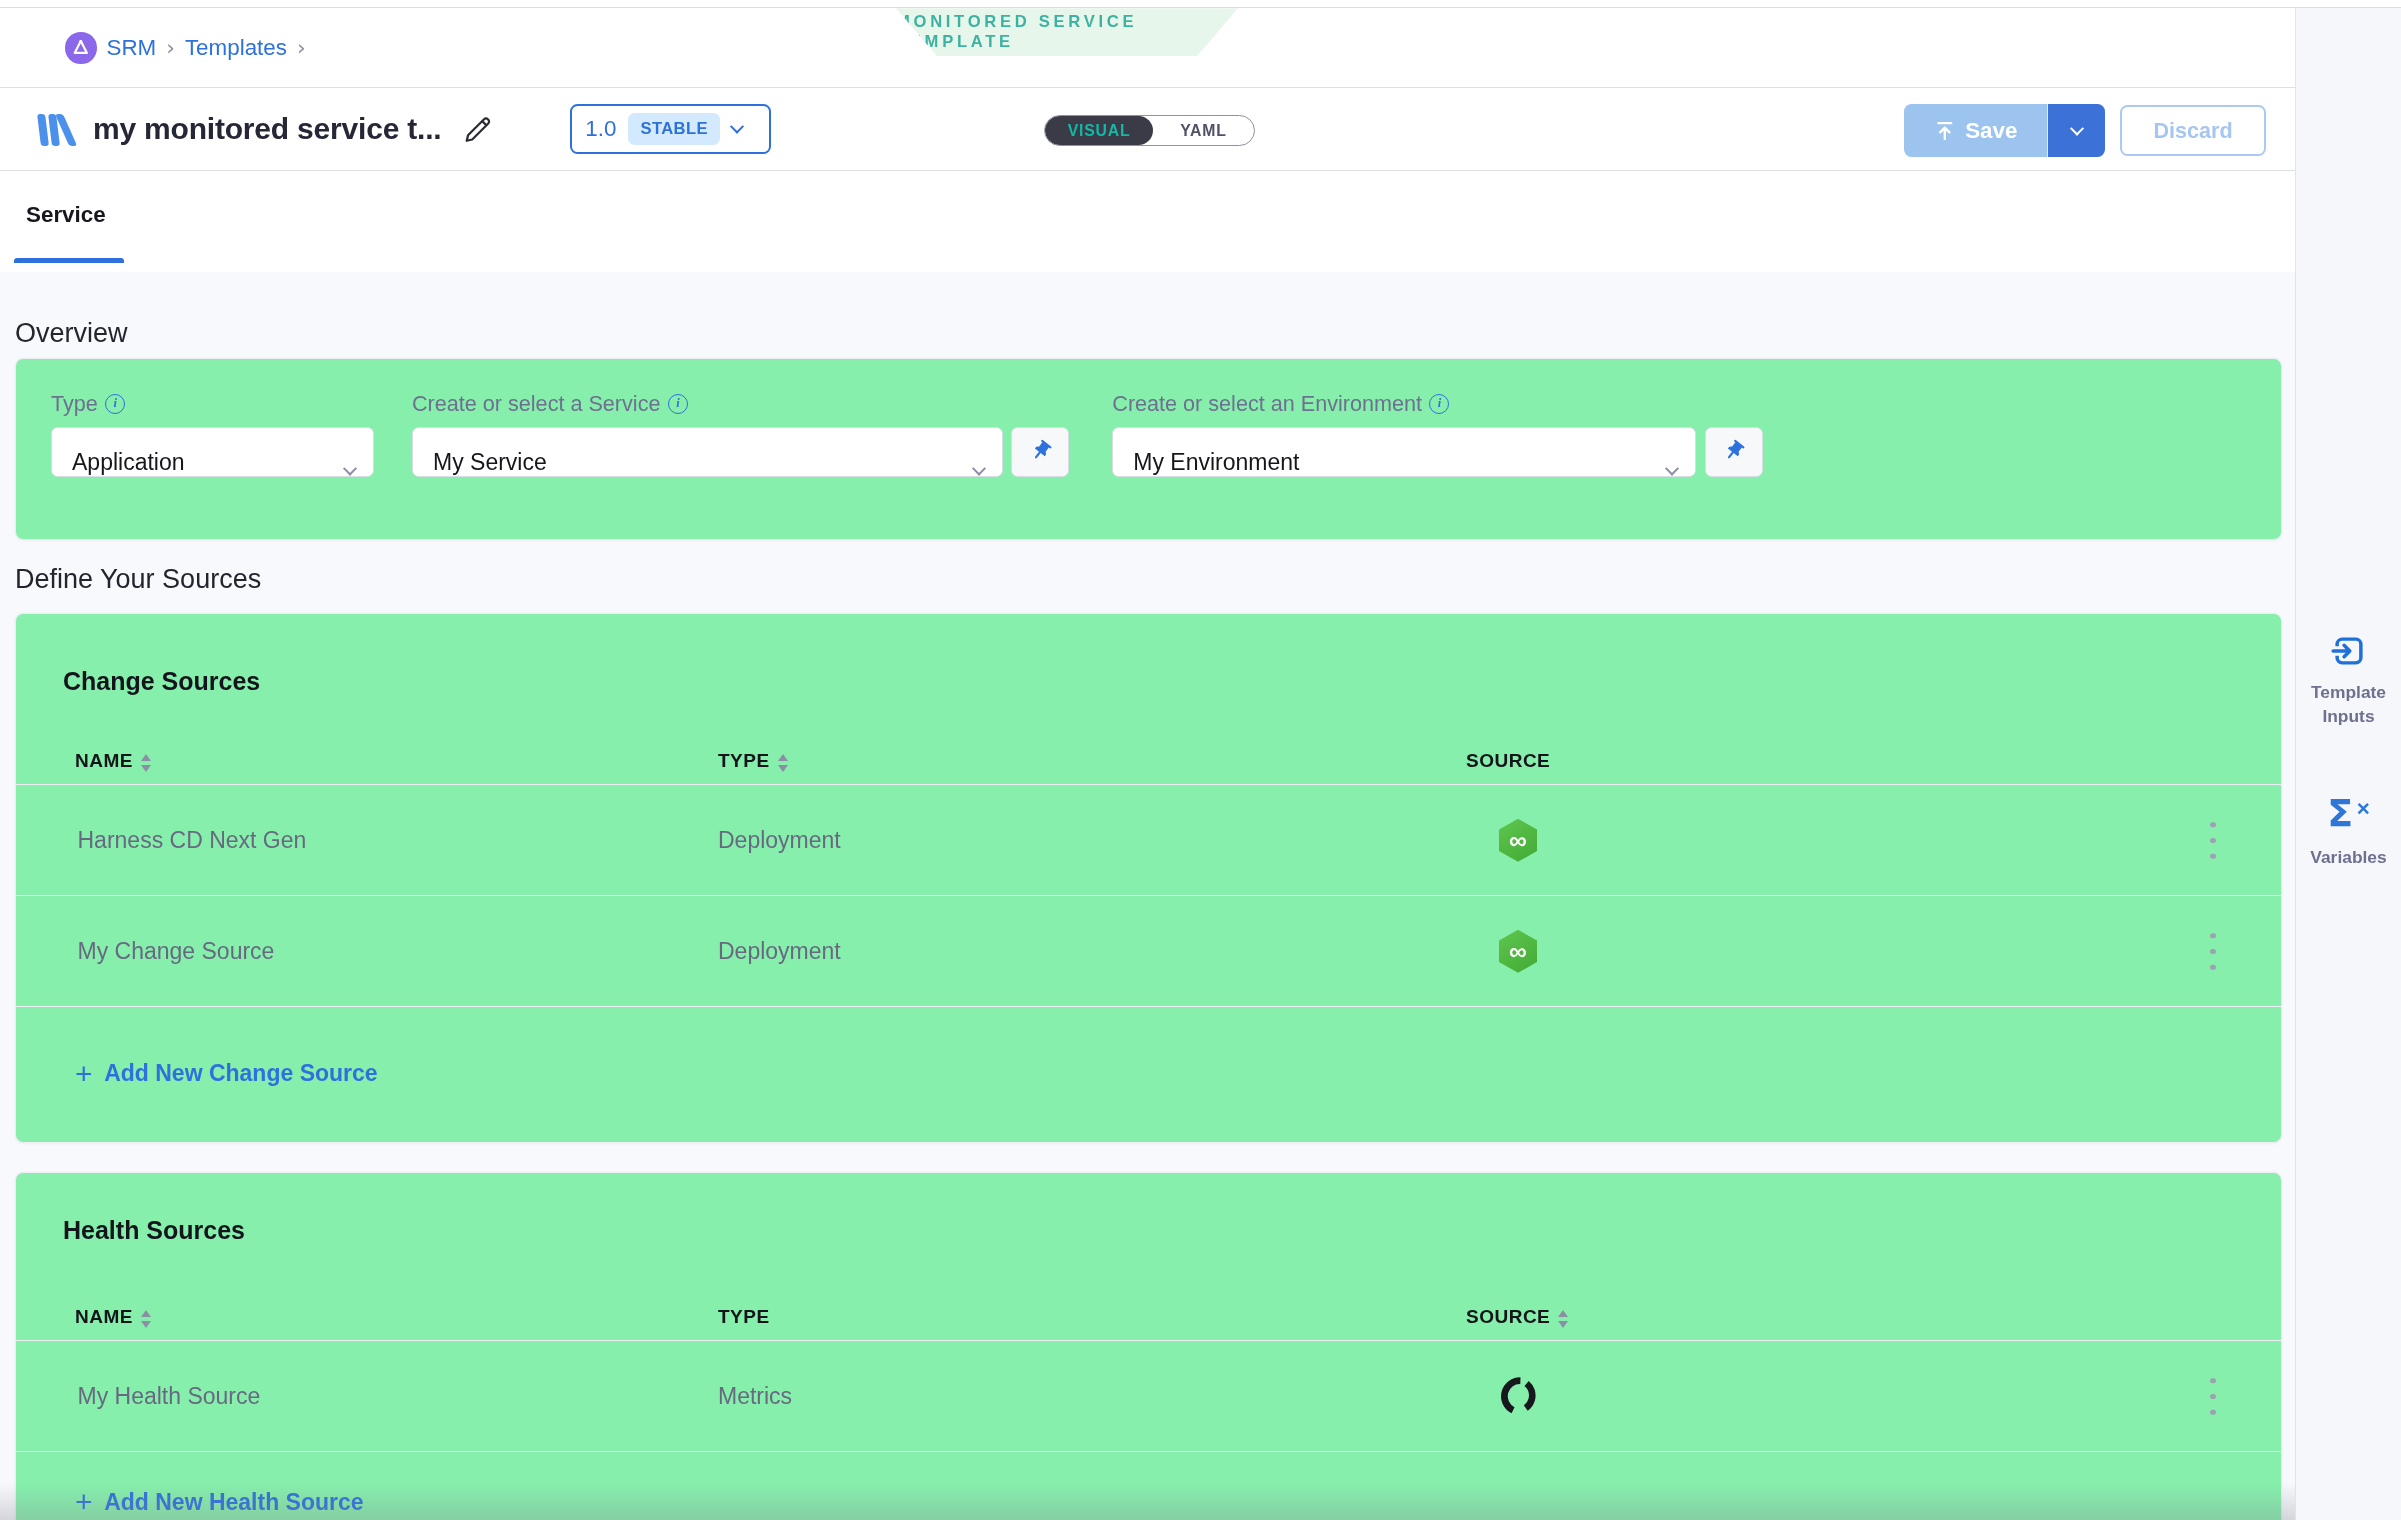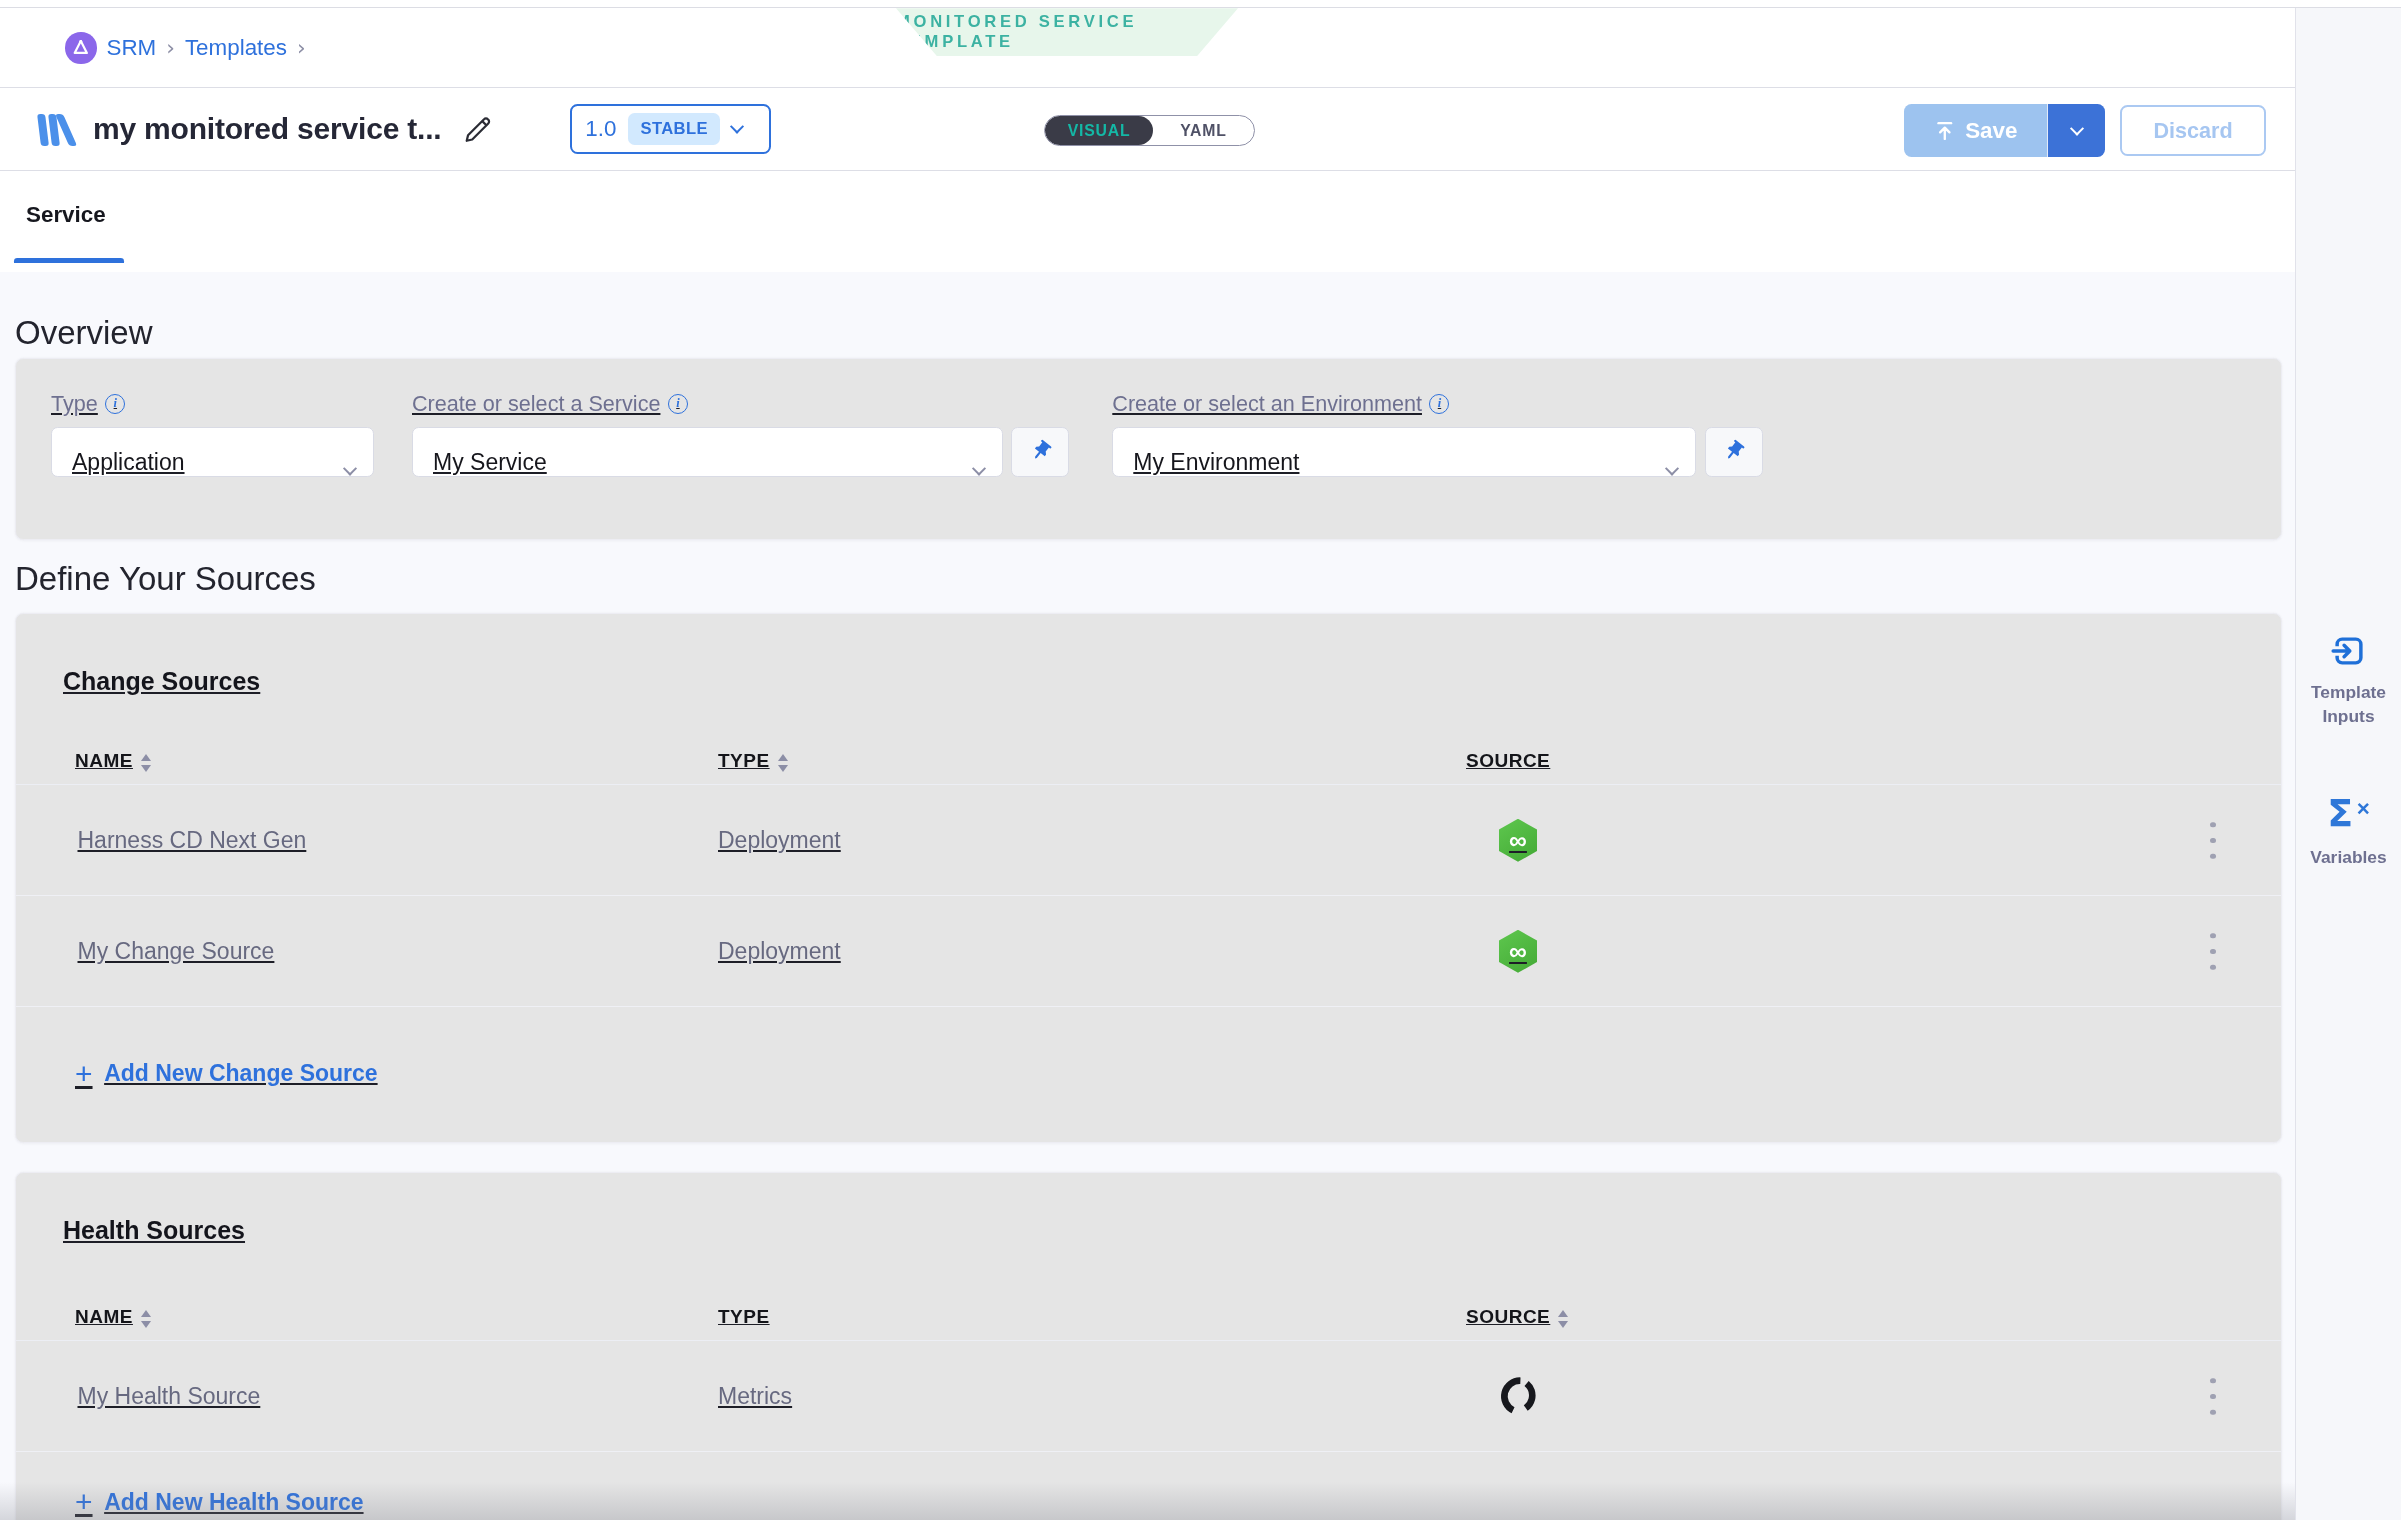--- a/index.html
+++ b/index.html
@@ -69,25 +69,25 @@
   .save-caret .chev{border-color:#fff;}
   .discard-btn{margin-left:15px;width:146px;height:51px;background:#fff;border:2.1px solid #abc9f2;border-radius:7.5px;
     color:var(--disabled-blue-text);font-size:21.6px;font-weight:bold;cursor:pointer;}
 
   .tab-row{position:relative;height:92px;background:#fff;}
   .tab{position:absolute;left:26px;top:31px;font-size:22.4px;font-weight:bold;color:#16171e;cursor:pointer;}
   .tab-underline{position:absolute;left:14px;bottom:0px;width:110px;height:5.8px;background:var(--accent-blue);border-radius:3.3px 3.3px 0 0;}
 
   
   .content{position:absolute;left:0;top:264px;width:2295px;height:1249px;background:var(--content-bg);overflow:hidden;}
-  .section-heading{margin-left:15px;font-size:33px;line-height:36px;color:#23242e;}
+  .section-heading{margin-left:15px;font-size:27px;line-height:36px;color:#23242e;}
   .section-heading.first{margin-top:43px;}
   .section-heading.second{margin-top:21.6px;}
-  .card{margin-left:15px;width:2267px;background:#e5e5e5;border:0.8px solid #ededf3;border-radius:8.3px;
-    box-shadow:0 0.8px 2.5px rgba(40,41,61,.05);text-decoration:underline;}
+  .card{margin-left:15px;width:2267px;background:#86efac;border:0.8px solid #ededf3;border-radius:8.3px;
+    box-shadow:0 0.8px 2.5px rgba(40,41,61,.05);}
   .overview-card{margin-top:6.6px;height:182px;display:flex;align-items:flex-start;}
 
   .field{display:flex;flex-direction:column;}
   .field-label{margin-top:31.5px;height:26.5px;display:flex;align-items:center;gap:7.5px;font-size:21.6px;color:#6e7090;}
   .info-icon{width:20px;height:20px;border:1.7px solid var(--accent-blue);border-radius:50%;display:inline-flex;
     align-items:center;justify-content:center;font-size:12.4px;color:var(--accent-blue);font-weight:bold;cursor:pointer;flex:none;}
   .info-icon::after{content:"i";font-style:italic;font-family:"Liberation Serif",serif;}
   .field-controls{display:flex;margin-top:10px;}
   .dropdown{height:50px;border:1.7px solid var(--border-gray);border-radius:6.6px;background:#fff;display:flex;
     align-items:flex-end;justify-content:space-between;padding:0 18px 0 20px;font-size:23px;color:#16161c;cursor:pointer;}

